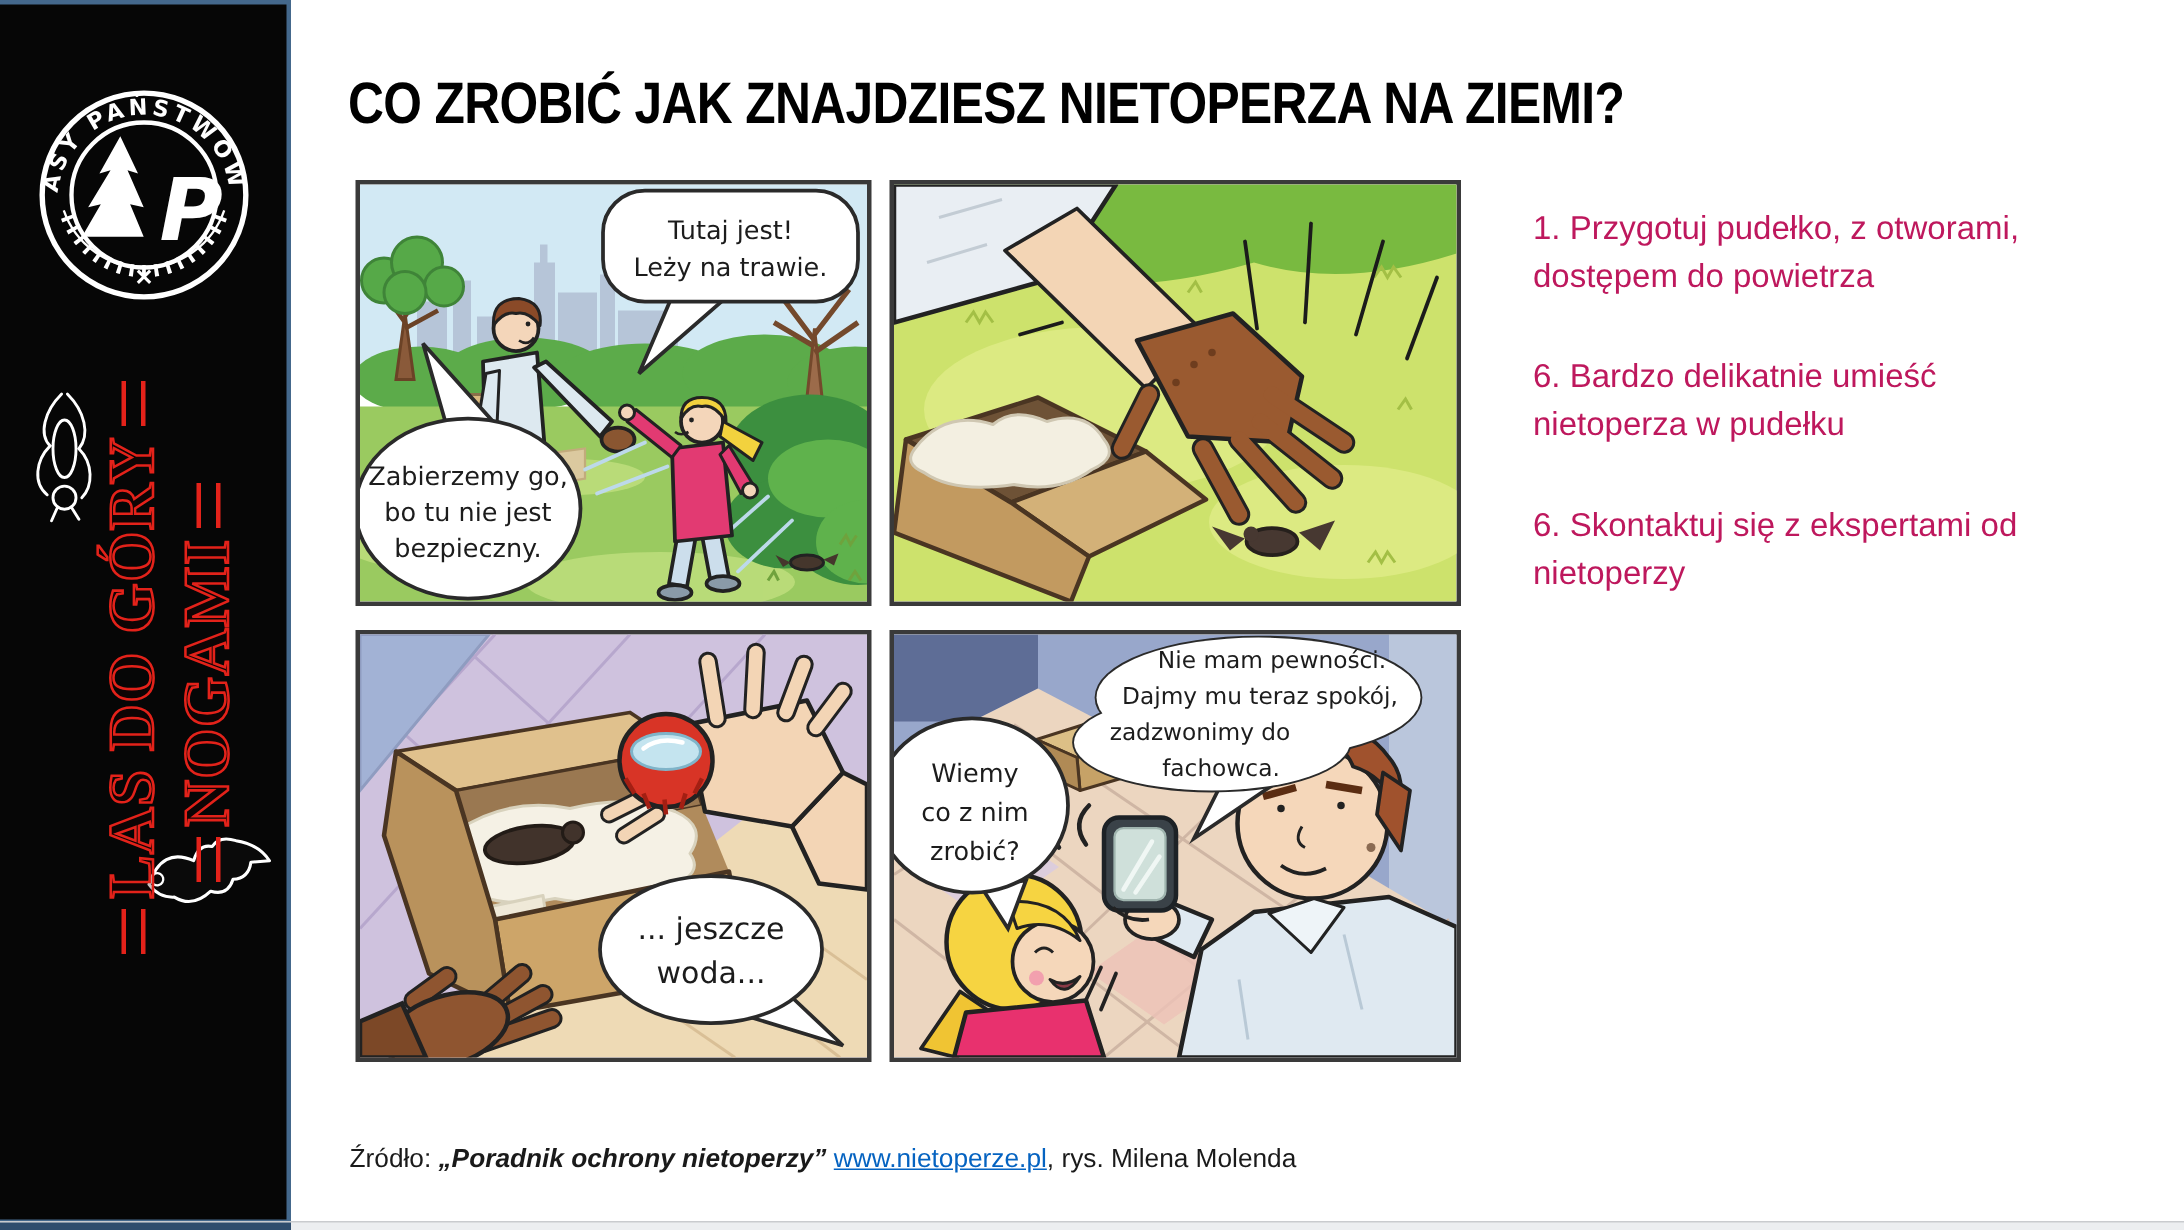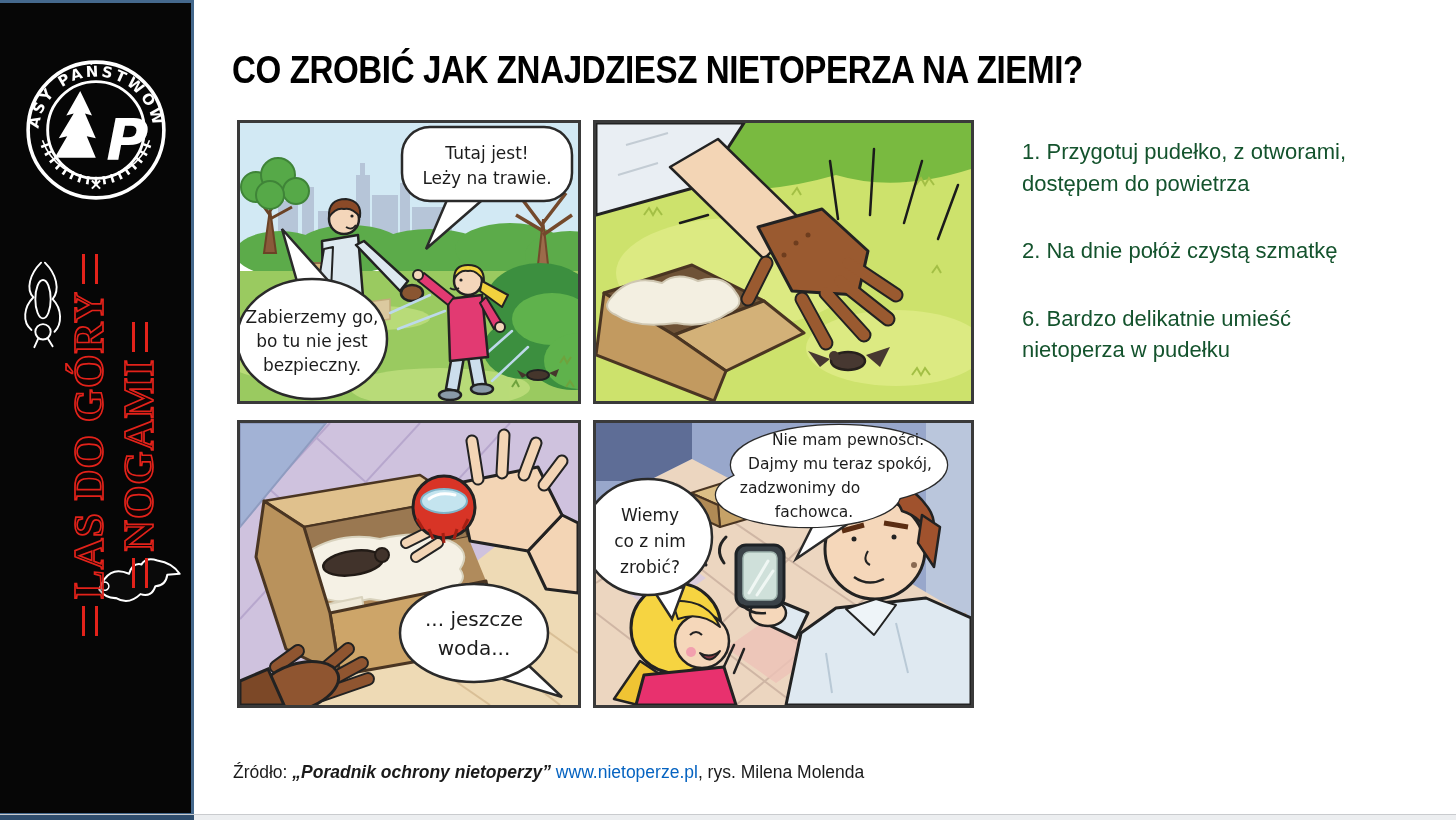--- a/index.html
+++ b/index.html
@@ -27,25 +27,25 @@
   .bottom-strip-left{width:194px;height:100%;background:#2f4d6d;}
 
   
   .title{position:absolute;left:232px;top:48px;font-size:39px;font-weight:bold;color:#000;
          letter-spacing:-0.5px;white-space:nowrap;transform:scaleX(0.85);transform-origin:left center;}
   .panel{position:absolute;border:3px solid #3a3a3a;background:#fff;}
   .p1{left:237px;top:120px;}  .p2{left:593px;top:120px;}
   .p3{left:237px;top:420px;}  .p4{left:593px;top:420px;}
 
   .steps{position:absolute;left:1022px;top:136px;width:415px;}
-  .step{font-size:22px;line-height:31.5px;color:#14532d;white-space:pre-line;margin-bottom:36px;}
+  .step{font-size:22px;line-height:31.5px;color:#be185d;white-space:pre-line;margin-bottom:36px;}
 
   .source{position:absolute;left:233px;top:762px;font-size:17.5px;color:#1a1a1a;}
   .source .it{font-style:italic;font-weight:bold;}
-  .source a{color:#0563c1;cursor:pointer;}
+  .source a{color:#0563c1;text-decoration:underline;cursor:pointer;}
 
   
   .bt{font-family:"DejaVu Sans",sans-serif;fill:#1c1c1c;text-anchor:middle;}
 </style>
 </head>
 <body>
 
 <div class="slide">
 
   <div class="sidebar">
@@ -452,23 +452,24 @@
       <text class="bt" x="252" y="22" font-size="15.5">Nie mam pewności.</text>
       <text class="bt" x="244" y="46" font-size="15.5">Dajmy mu teraz spokój,</text>
       <text class="bt" x="204" y="70" font-size="15.5">zadzwonimy do</text>
       <text class="bt" x="218" y="94" font-size="15.5">fachowca.</text>
     </g>
   </svg>
 
   <div class="steps">
     <div class="step">1. Przygotuj pudełko, z otworami,
 dostępem do powietrza</div>
-    <div class="step">2. Na dnie połóż czystą szmatkę</div>
     <div class="step">6. Bardzo delikatnie umieść
 nietoperza w pudełku</div>
+    <div class="step">6. Skontaktuj się z ekspertami od
+nietoperzy</div>
   </div>
 
   <div class="source">
     <span>Źródło: </span><span class="it">„Poradnik ochrony nietoperzy” </span><a>www.nietoperze.pl</a><span>, rys. Milena Molenda</span>
   </div>
 
   <div class="bottom-strip">
     <div class="bottom-strip-left"></div>
   </div>
 </div>

